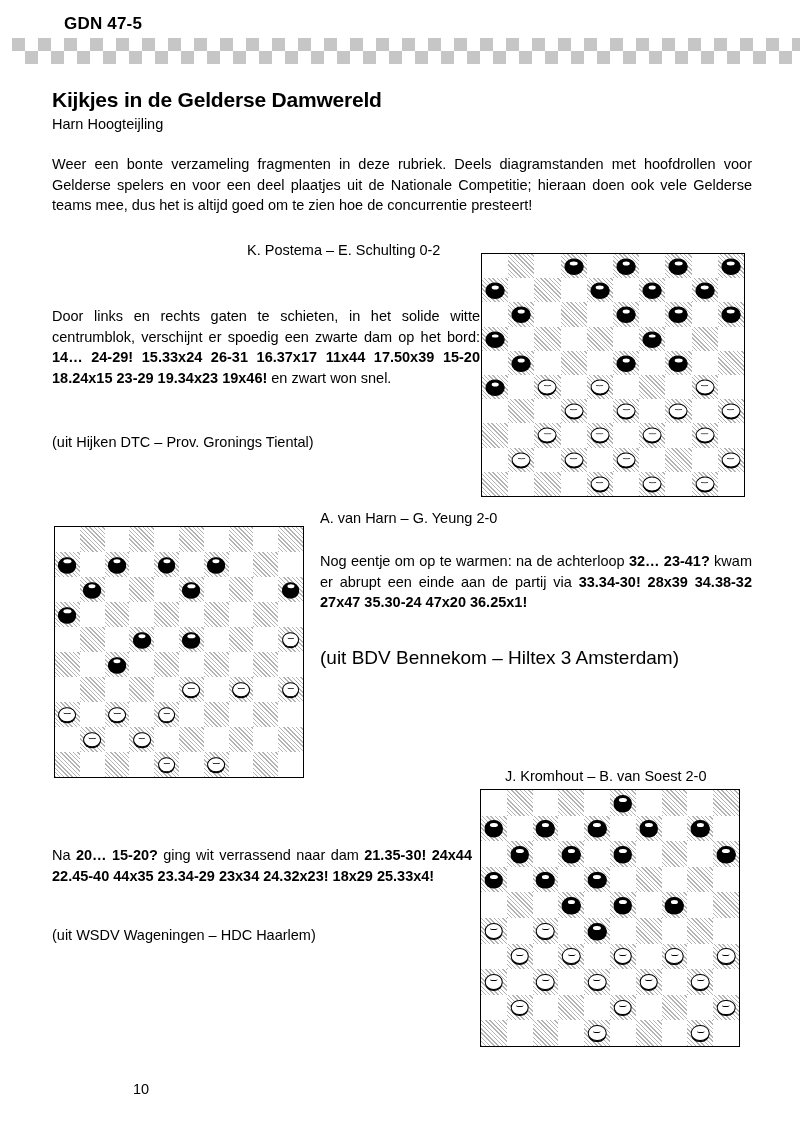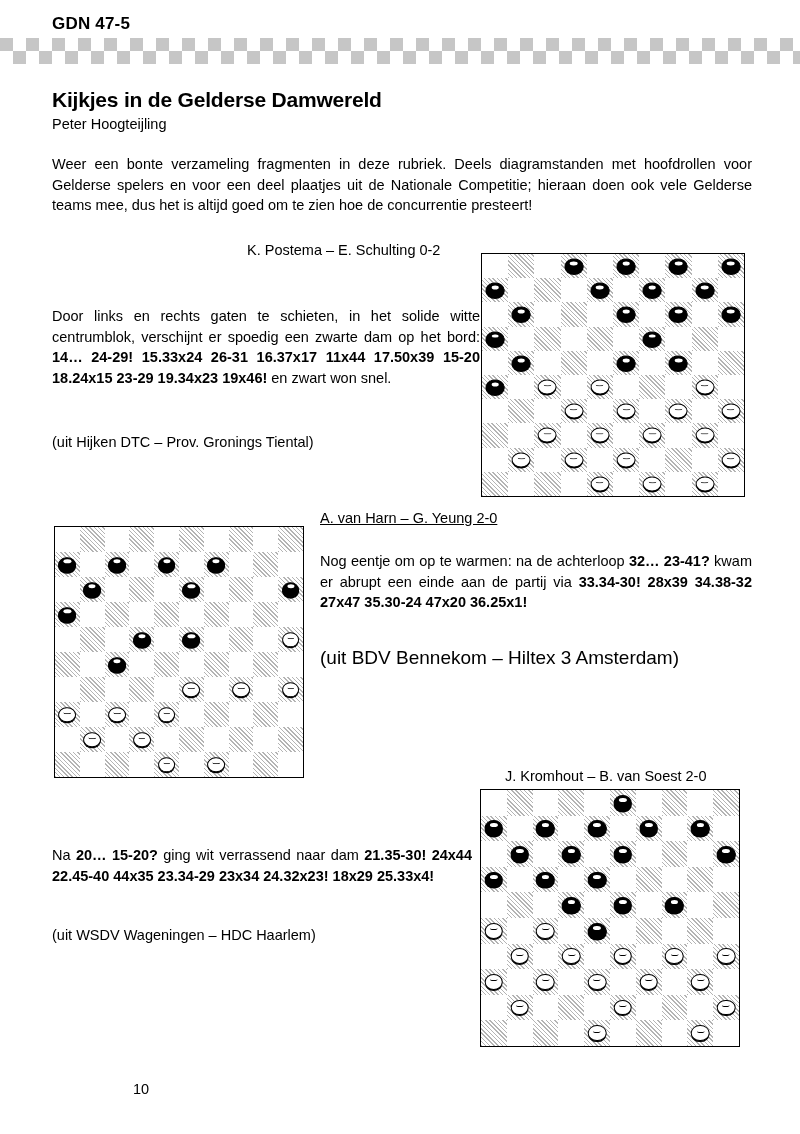--- a/index.html
+++ b/index.html
@@ -12,21 +12,21 @@
     height: 1134px;
     position: relative;
     font-family: "Liberation Sans", sans-serif;
     color: #000000;
     overflow: hidden;
   }
 
   
   .page-header {
     position: absolute;
-    left: 0; top: 0;
+    left: 12px; top: 0;
     width: 684px;
     height: 66px;
     padding-left: 48px;
   }
   .header-title {
     position: absolute;
     left: 52px;
     top: 14px;
     font-size: 17px;
     font-weight: bold;
@@ -74,21 +74,21 @@
     line-height: 20.5px;
     text-align: justify;
   }
 
   .game-caption {
     position: absolute;
     font-size: 14.5px;
     white-space: nowrap;
   }
   #caption-1 { left: 247px; top: 242px; }
-  #caption-2 { left: 320px; top: 510px; text-decoration: underline; }
+  #caption-2 { left: 320px; top: 510px; }
   #caption-3 { left: 505px; top: 768px; }
 
   .body-text {
     position: absolute;
     font-size: 14.5px;
     line-height: 20.5px;
     text-align: justify;
   }
   .body-text b { font-weight: bold; }
 
@@ -189,21 +189,21 @@
 
 <div class="page-header">
   <div class="header-title">GDN 47-5</div>
   <div class="checker-band">
     <div class="checker-row"></div>
     <div class="checker-row offset"></div>
   </div>
 </div>
 
 <div class="article-title">Kijkjes in de Gelderse Damwereld</div>
-<div class="article-author">Peter Hoogteijling</div>
+<div class="article-author">Harn Hoogteijling</div>
 <div class="intro-paragraph">Weer een bonte verzameling fragmenten in deze rubriek. Deels diagramstanden met hoofdrollen voor Gelderse spelers en voor een deel plaatjes uit de Nationale Competitie; hieraan doen ook vele Gelderse teams mee, dus het is altijd goed om te zien hoe de concurrentie presteert!</div>
 
 <div class="game-caption" id="caption-1">K. Postema – E. Schulting 0-2</div>
 <div class="body-text" id="text-1"><span>Door links en rechts gaten te schieten, in het solide witte centrumblok, verschijnt er spoedig een zwarte dam op het bord: </span><b>14… 24-29! 15.33x24 26-31 16.37x17 11x44 17.50x39 15-20 18.24x15 23-29 19.34x23 19x46!</b><span> en zwart won snel.</span></div>
 <div id="source-1">(uit Hijken DTC – Prov. Gronings Tiental)</div>
 
 <div class="board" id="board-1">
     <div class="sq light"></div>
     <div class="sq dark"></div>
     <div class="sq light"></div>

